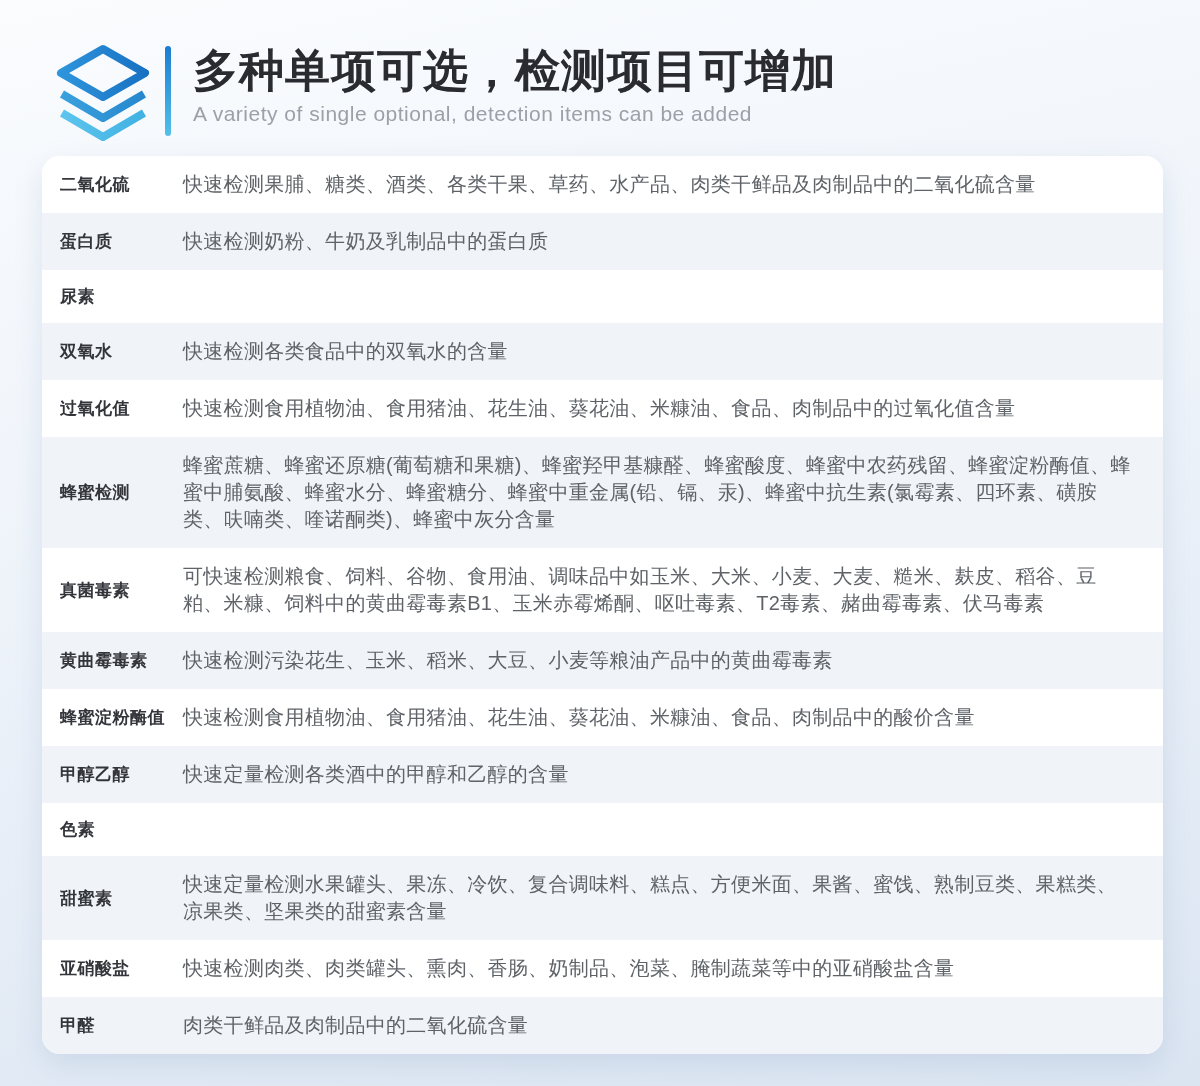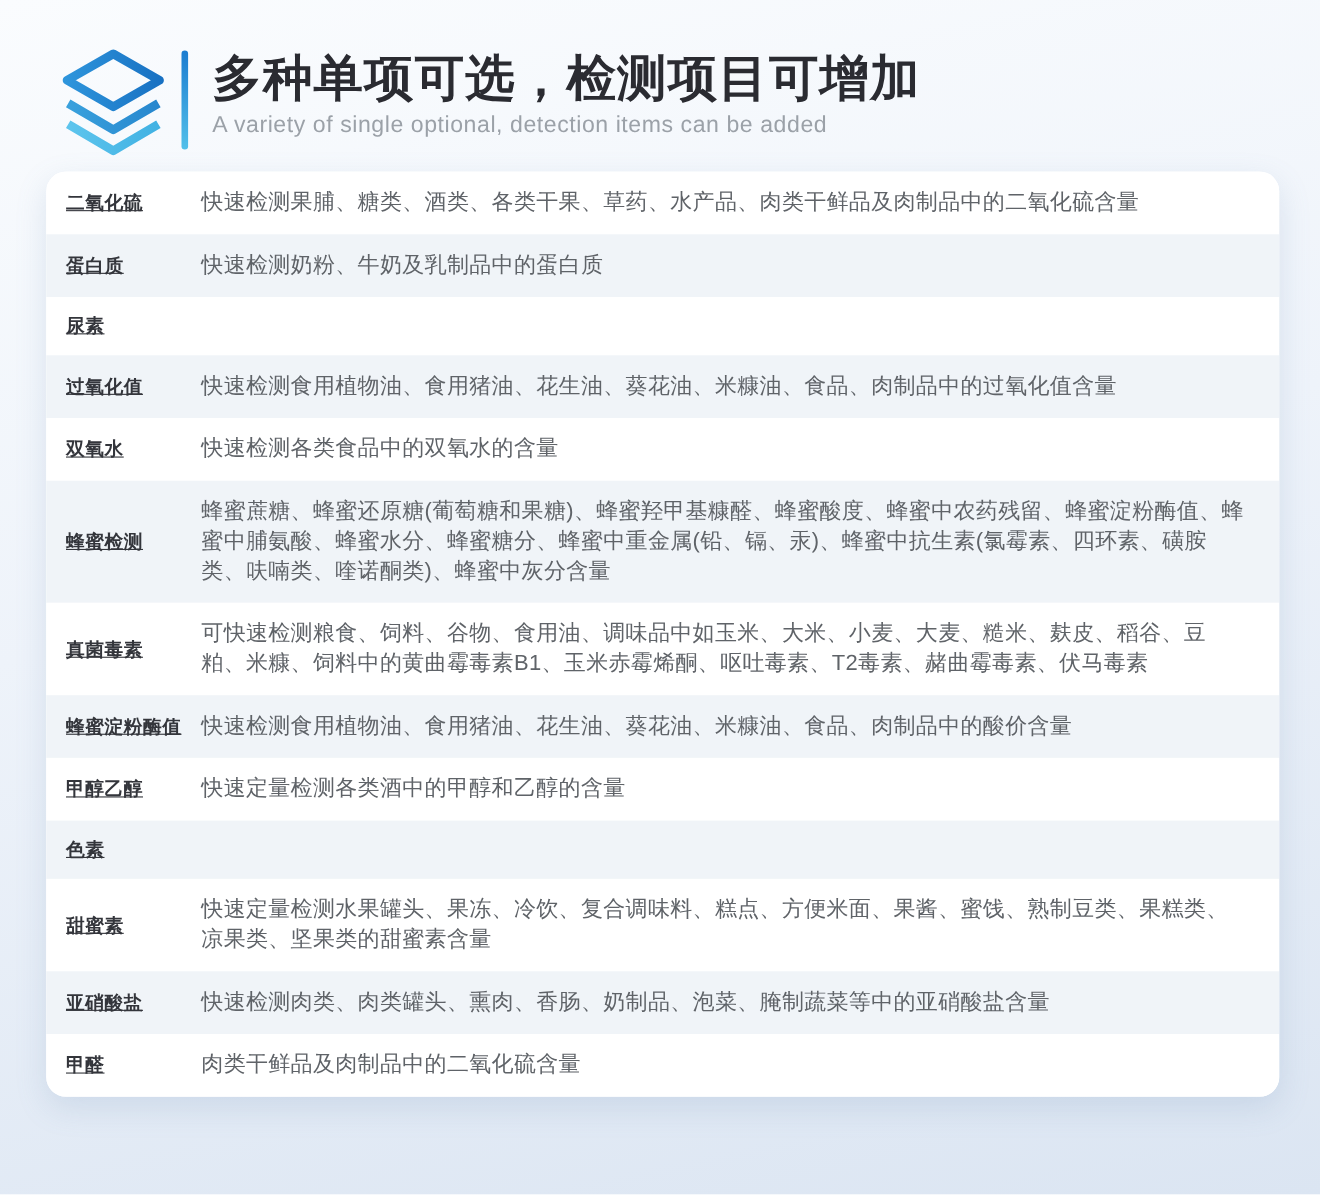--- a/index.html
+++ b/index.html
@@ -48,21 +48,20 @@
   }
   .row{
     display:flex;align-items:center;
     padding:15px 26px 15px 18px;background:var(--card-bg);
   }
   .row:nth-child(even){background:var(--row-alt-bg);}
   .row-label{
     flex:none;width:123px;
     font-size:17px;font-weight:bold;color:var(--label-text);
     letter-spacing:.5px;
-    text-decoration:underline;
   }
   .row-desc{
     flex:1;font-size:20px;color:var(--desc-text);
     line-height:27px;letter-spacing:.3px;
   }
 </style>
 </head>
 <body>
 
 <div class="page">
@@ -105,40 +104,44 @@
     <div class="row">
       <div class="row-label">蛋白质</div>
       <div class="row-desc">快速检测奶粉、牛奶及乳制品中的蛋白质</div>
     </div>
 
     <div class="row">
       <div class="row-label">尿素</div>
     </div>
 
     <div class="row">
-      <div class="row-label">过氧化值</div>
-      <div class="row-desc">快速检测食用植物油、食用猪油、花生油、葵花油、米糠油、食品、肉制品中的过氧化值含量</div>
+      <div class="row-label">双氧水</div>
+      <div class="row-desc">快速检测各类食品中的双氧水的含量</div>
     </div>
 
     <div class="row">
-      <div class="row-label">双氧水</div>
-      <div class="row-desc">快速检测各类食品中的双氧水的含量</div>
+      <div class="row-label">过氧化值</div>
+      <div class="row-desc">快速检测食用植物油、食用猪油、花生油、葵花油、米糠油、食品、肉制品中的过氧化值含量</div>
     </div>
 
 
     <div class="row">
       <div class="row-label">蜂蜜检测</div>
       <div class="row-desc">蜂蜜蔗糖、蜂蜜还原糖(葡萄糖和果糖)、蜂蜜羟甲基糠醛、蜂蜜酸度、蜂蜜中农药残留、蜂蜜淀粉酶值、蜂蜜中脯氨酸、蜂蜜水分、蜂蜜糖分、蜂蜜中重金属(铅、镉、汞)、蜂蜜中抗生素(氯霉素、四环素、磺胺类、呋喃类、喹诺酮类)、蜂蜜中灰分含量</div>
     </div>
 
     <div class="row">
       <div class="row-label">真菌毒素</div>
       <div class="row-desc">可快速检测粮食、饲料、谷物、食用油、调味品中如玉米、大米、小麦、大麦、糙米、麸皮、稻谷、豆粕、米糠、饲料中的黄曲霉毒素B1、玉米赤霉烯酮、呕吐毒素、T2毒素、赭曲霉毒素、伏马毒素</div>
     </div>
 
+    <div class="row">
+      <div class="row-label">黄曲霉毒素</div>
+      <div class="row-desc">快速检测污染花生、玉米、稻米、大豆、小麦等粮油产品中的黄曲霉毒素</div>
+    </div>
 
     <div class="row">
       <div class="row-label">蜂蜜淀粉酶值</div>
       <div class="row-desc">快速检测食用植物油、食用猪油、花生油、葵花油、米糠油、食品、肉制品中的酸价含量</div>
     </div>
 
     <div class="row">
       <div class="row-label">甲醇乙醇</div>
       <div class="row-desc">快速定量检测各类酒中的甲醇和乙醇的含量</div>
     </div>

